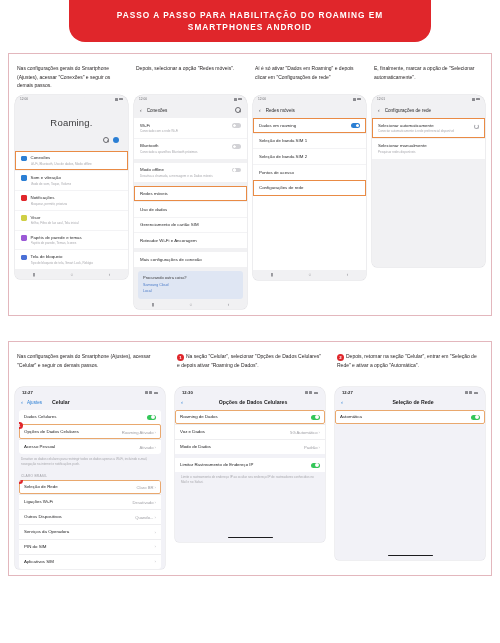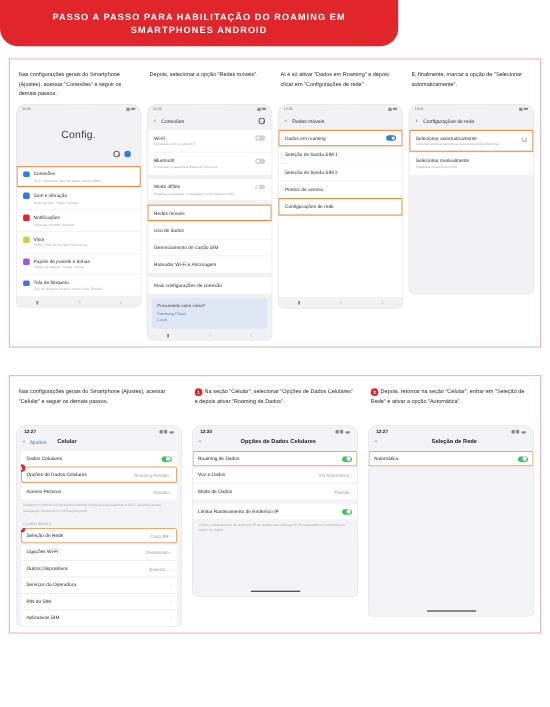--- a/index.html
+++ b/index.html
@@ -6,21 +6,21 @@
   html, body {
     margin: 0; padding: 0;
     width: 500px; height: 643px;
     background: #ffffff;
     font-family: "Liberation Sans", sans-serif;
     overflow: hidden;
   }
   .page { position: relative; width: 500px; height: 643px; background:#fff; }
 
   
-  .banner-wrap { width:100%; display:flex; justify-content:flex-start; }
+  .banner-wrap { width:100%; display:flex; justify-content:center; }
   .banner {
     width: 362px;
     background: #e0262b;
     color: #ffffff;
     text-align: center;
     border-bottom-left-radius: 16px;
     border-bottom-right-radius: 16px;
     padding: 9px 10px 9px 10px;
     font-size: 8.3px;
     font-weight: bold;
@@ -232,21 +232,21 @@
         <div class="step-text">Nas configurações gerais do Smartphone (Ajustes), acessar "Conexões" e seguir os demais passos.</div>
         <div class="and-phone">
           <div class="and-status">
             <span>12:00</span>
             <div class="and-notch"></div>
             <span class="st-icons">
               <i class="bar-ico"></i>
               <i class="batt-ico"></i>
             </span>
           </div>
-          <div class="and-title">Config.</div>
+          <div class="and-title">Roaming.</div>
           <div class="and-titlerow">
             <span class="circ-ico search-ico"></span>
             <span class="circ-ico acct-ico"></span>
           </div>
           <div class="and-list">
             <div class="and-row hl">
               <i class="rico" style="background:#2b7fd4"></i>
               <div class="rtxt">
                 <div class="rtitle">Conexões</div>
                 <div class="rsub">Wi-Fi, Bluetooth, Uso de dados, Modo offline</div>

